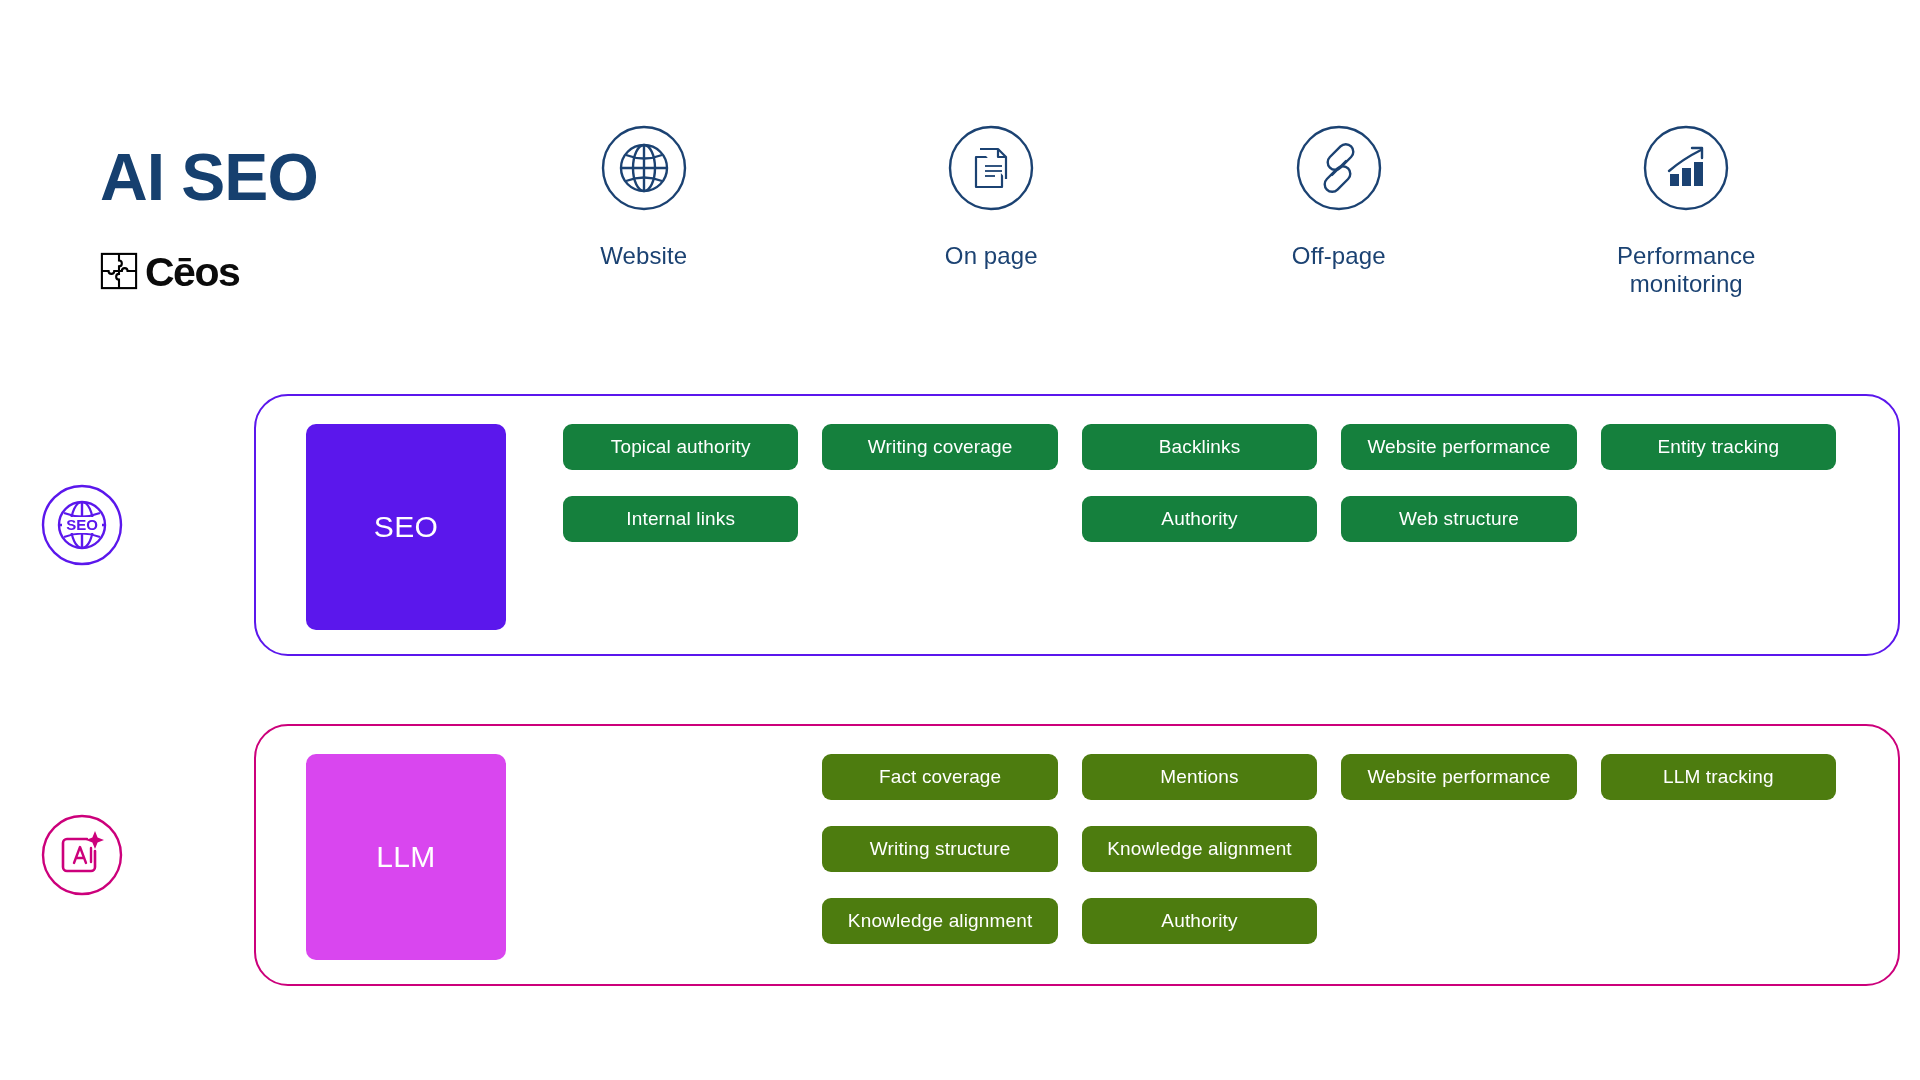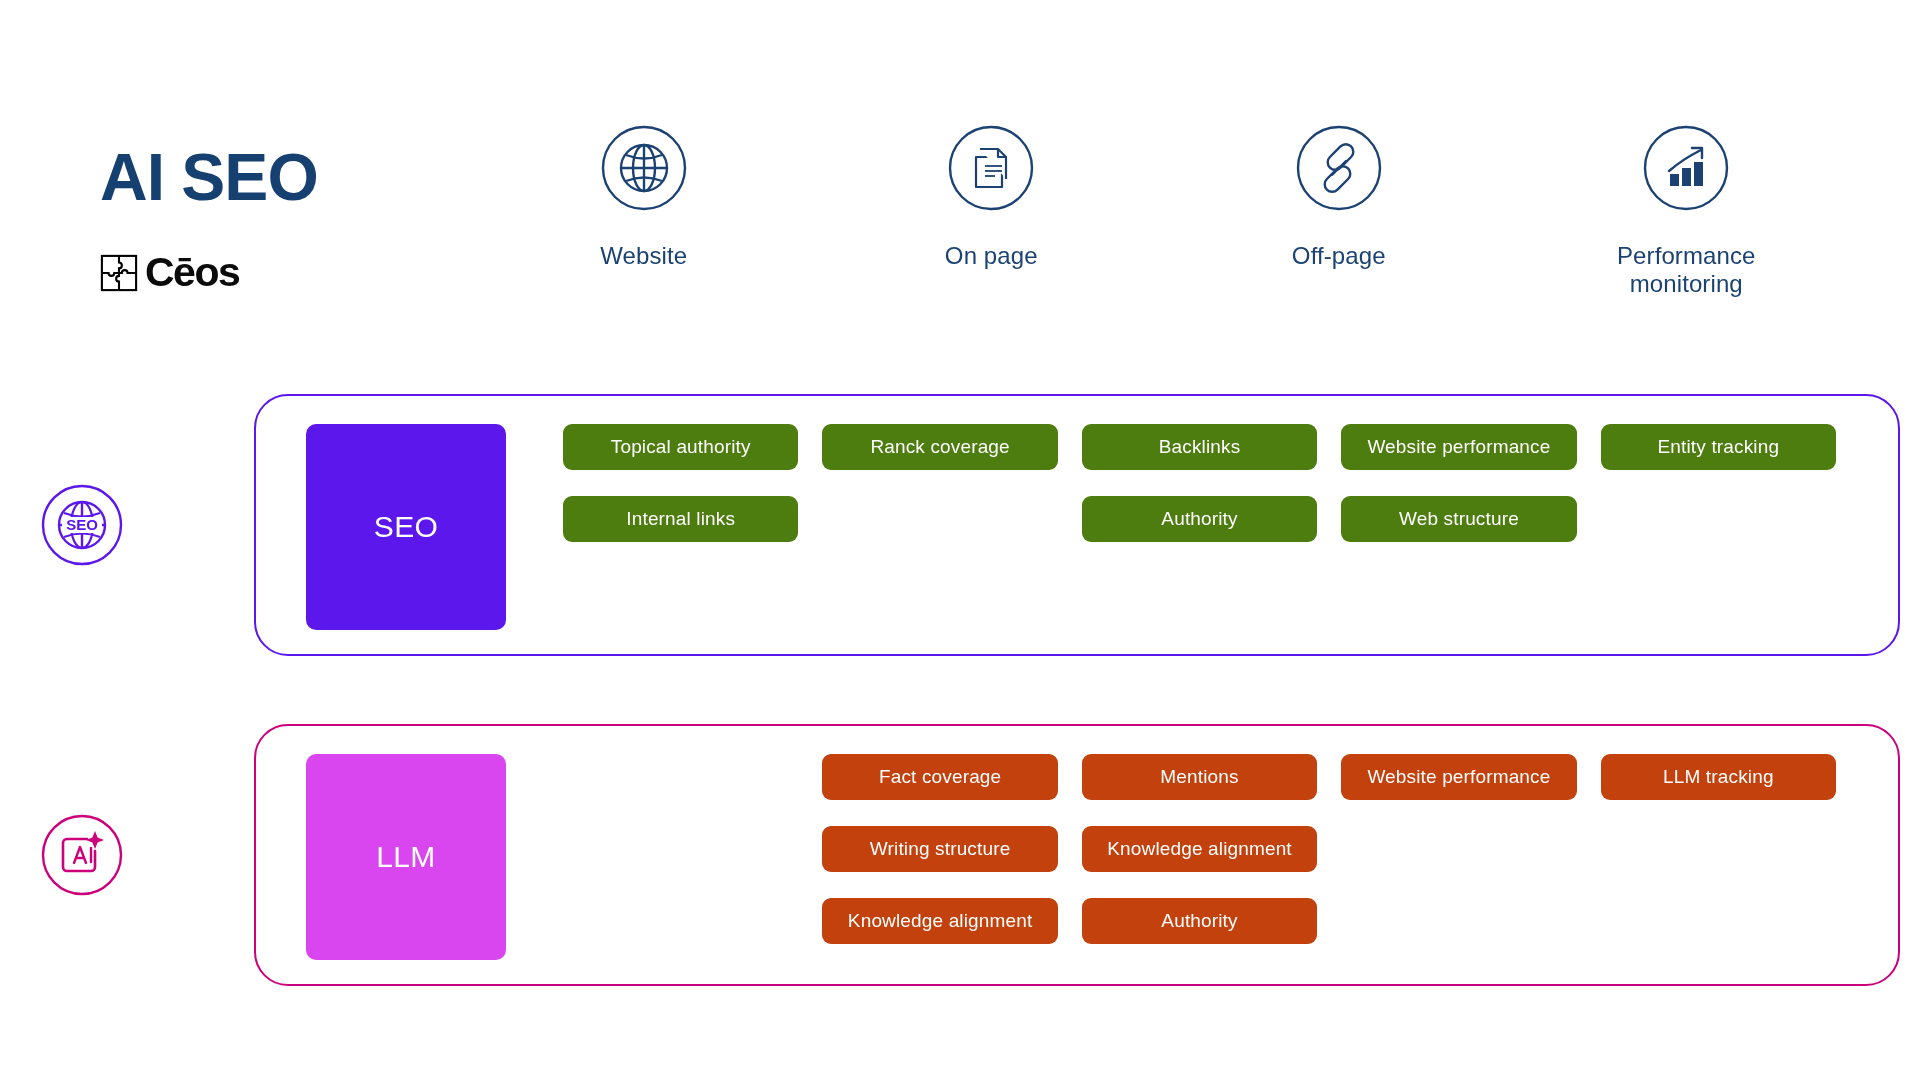--- a/index.html
+++ b/index.html
@@ -11,21 +11,21 @@
   }
   .canvas { position: relative; width: 1920px; height: 1080px; background:#fff;margin-top:32px; }
 
   
   .brand { position: absolute; left: 100px; top: 112px; width: 300px; }
   .brand-title {
     font-size: 66px; font-weight: 700; letter-spacing: -1px;
     color: #16406F; line-height: 1;
   }
   .brand-logo {
-    margin-top: 42px; display: flex; align-items: center; gap: 7px;
+    margin-top: 42px; display: flex; align-items: flex-start; gap: 7px;
   }
   .brand-logo-mark { width: 38px; height: 38px; display:block; }
   .brand-logo-text {
     font-size: 41px; font-weight: 700; color: #0b0b0b;
     letter-spacing: -1.5px; line-height: 1;
   }
 
   .cats { position: absolute; left: 470px; top: 92px; width: 1390px;
           display: flex; }
   .cat { flex: 1 1 0; display: flex; flex-direction: column; align-items: center; }
@@ -56,22 +56,22 @@
   .block-llm { background: #d946ef; }
 
   .cols { flex: 1 1 auto; display: flex; }
   .col { flex: 1 1 0; display: flex; flex-direction: column; gap: 26px; }
   .pill {
     height: 46px; border-radius: 9px; color: #fff;
     font-size: 19px; letter-spacing: .15px;
     display: flex; align-items: center; justify-content: center;
     text-align: center; padding: 0 10px; white-space: nowrap;
   }
-  .pill-seo { background: #4d7c0f; }
-  .pill-llm { background: #c2410c; }
+  .pill-seo { background: #15803d; }
+  .pill-llm { background: #4d7c0f; }
 
   
   #seo-row  { left: 40px; top: 362px; width: 1860px; }
   #llm-row  { left: 40px; top: 692px; width: 1860px; }
   #seo-row .card { margin-left: 130px; width: 1730px; height: 262px; padding: 28px 50px; }
   #llm-row .card { margin-left: 130px; width: 1730px; height: 262px; padding: 28px 50px; }
   #seo-row .block { height: 206px; margin-right: 45px; }
   #llm-row .block { height: 206px; margin-right: 45px; }
   #seo-row .col, #llm-row .col { padding: 0 12px; }
 </style>
@@ -176,21 +176,21 @@
     <div class="card card-seo">
       <div class="block block-seo">
         <span>SEO</span>
       </div>
       <div class="cols">
         <div class="col">
           <div class="pill pill-seo">Topical authority</div>
           <div class="pill pill-seo">Internal links</div>
         </div>
         <div class="col">
-          <div class="pill pill-seo">Ranck coverage</div>
+          <div class="pill pill-seo">Writing coverage</div>
         </div>
         <div class="col">
           <div class="pill pill-seo">Backlinks</div>
           <div class="pill pill-seo">Authority</div>
         </div>
         <div class="col">
           <div class="pill pill-seo">Website performance</div>
           <div class="pill pill-seo">Web structure</div>
         </div>
         <div class="col">

